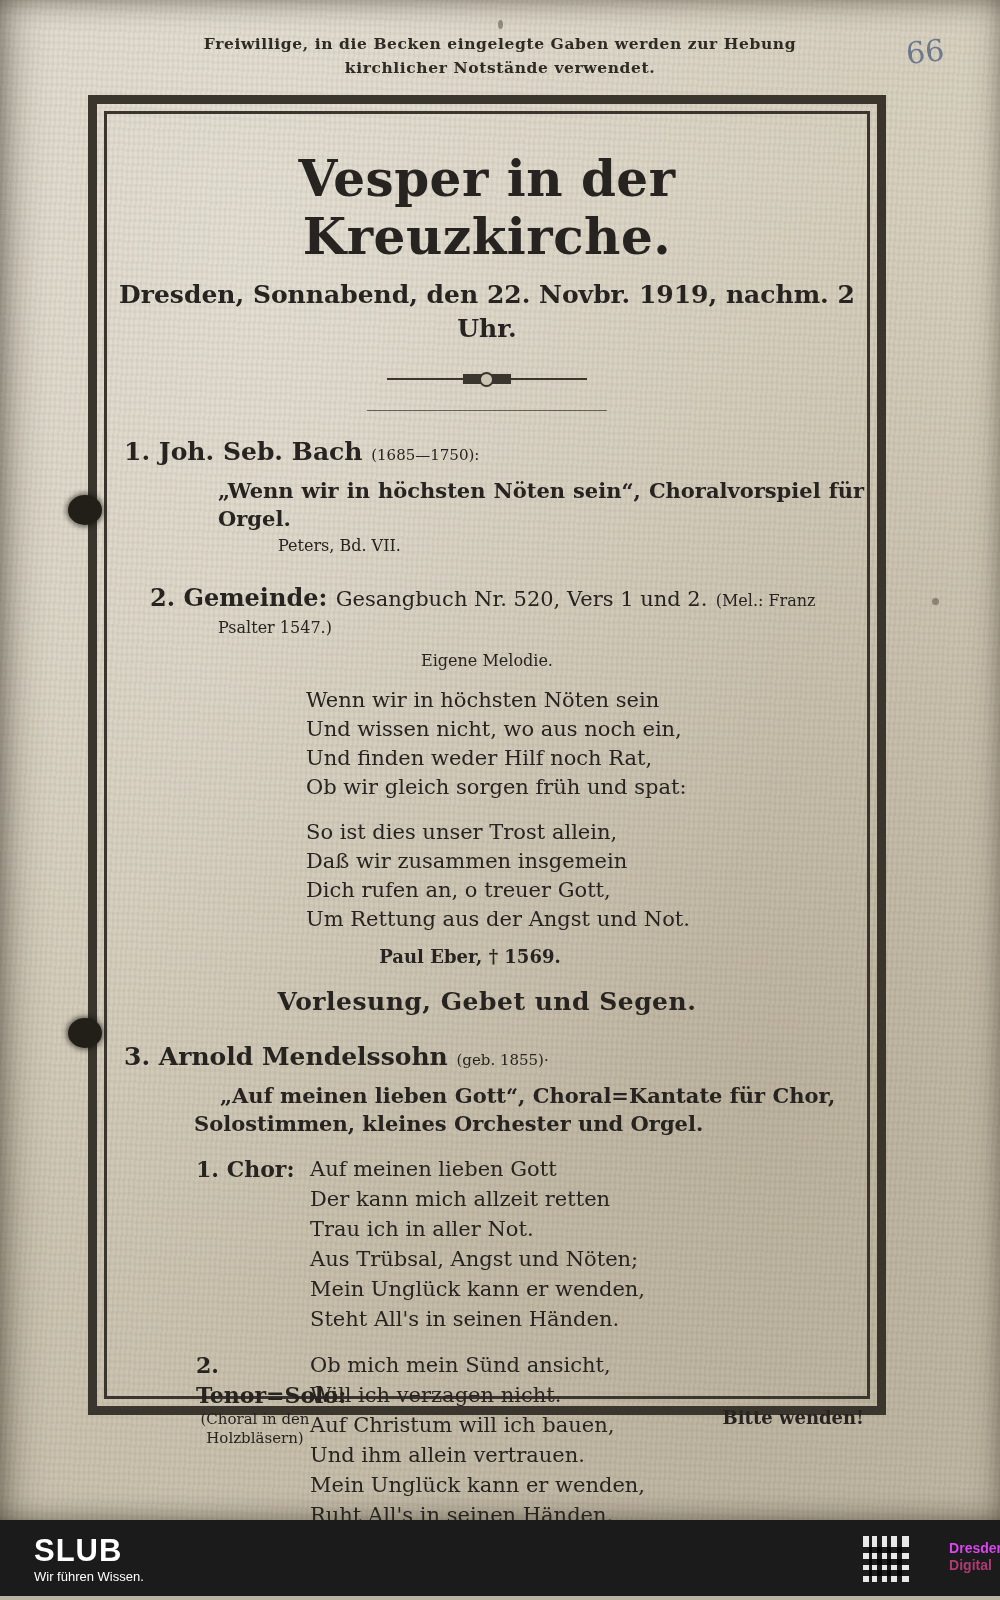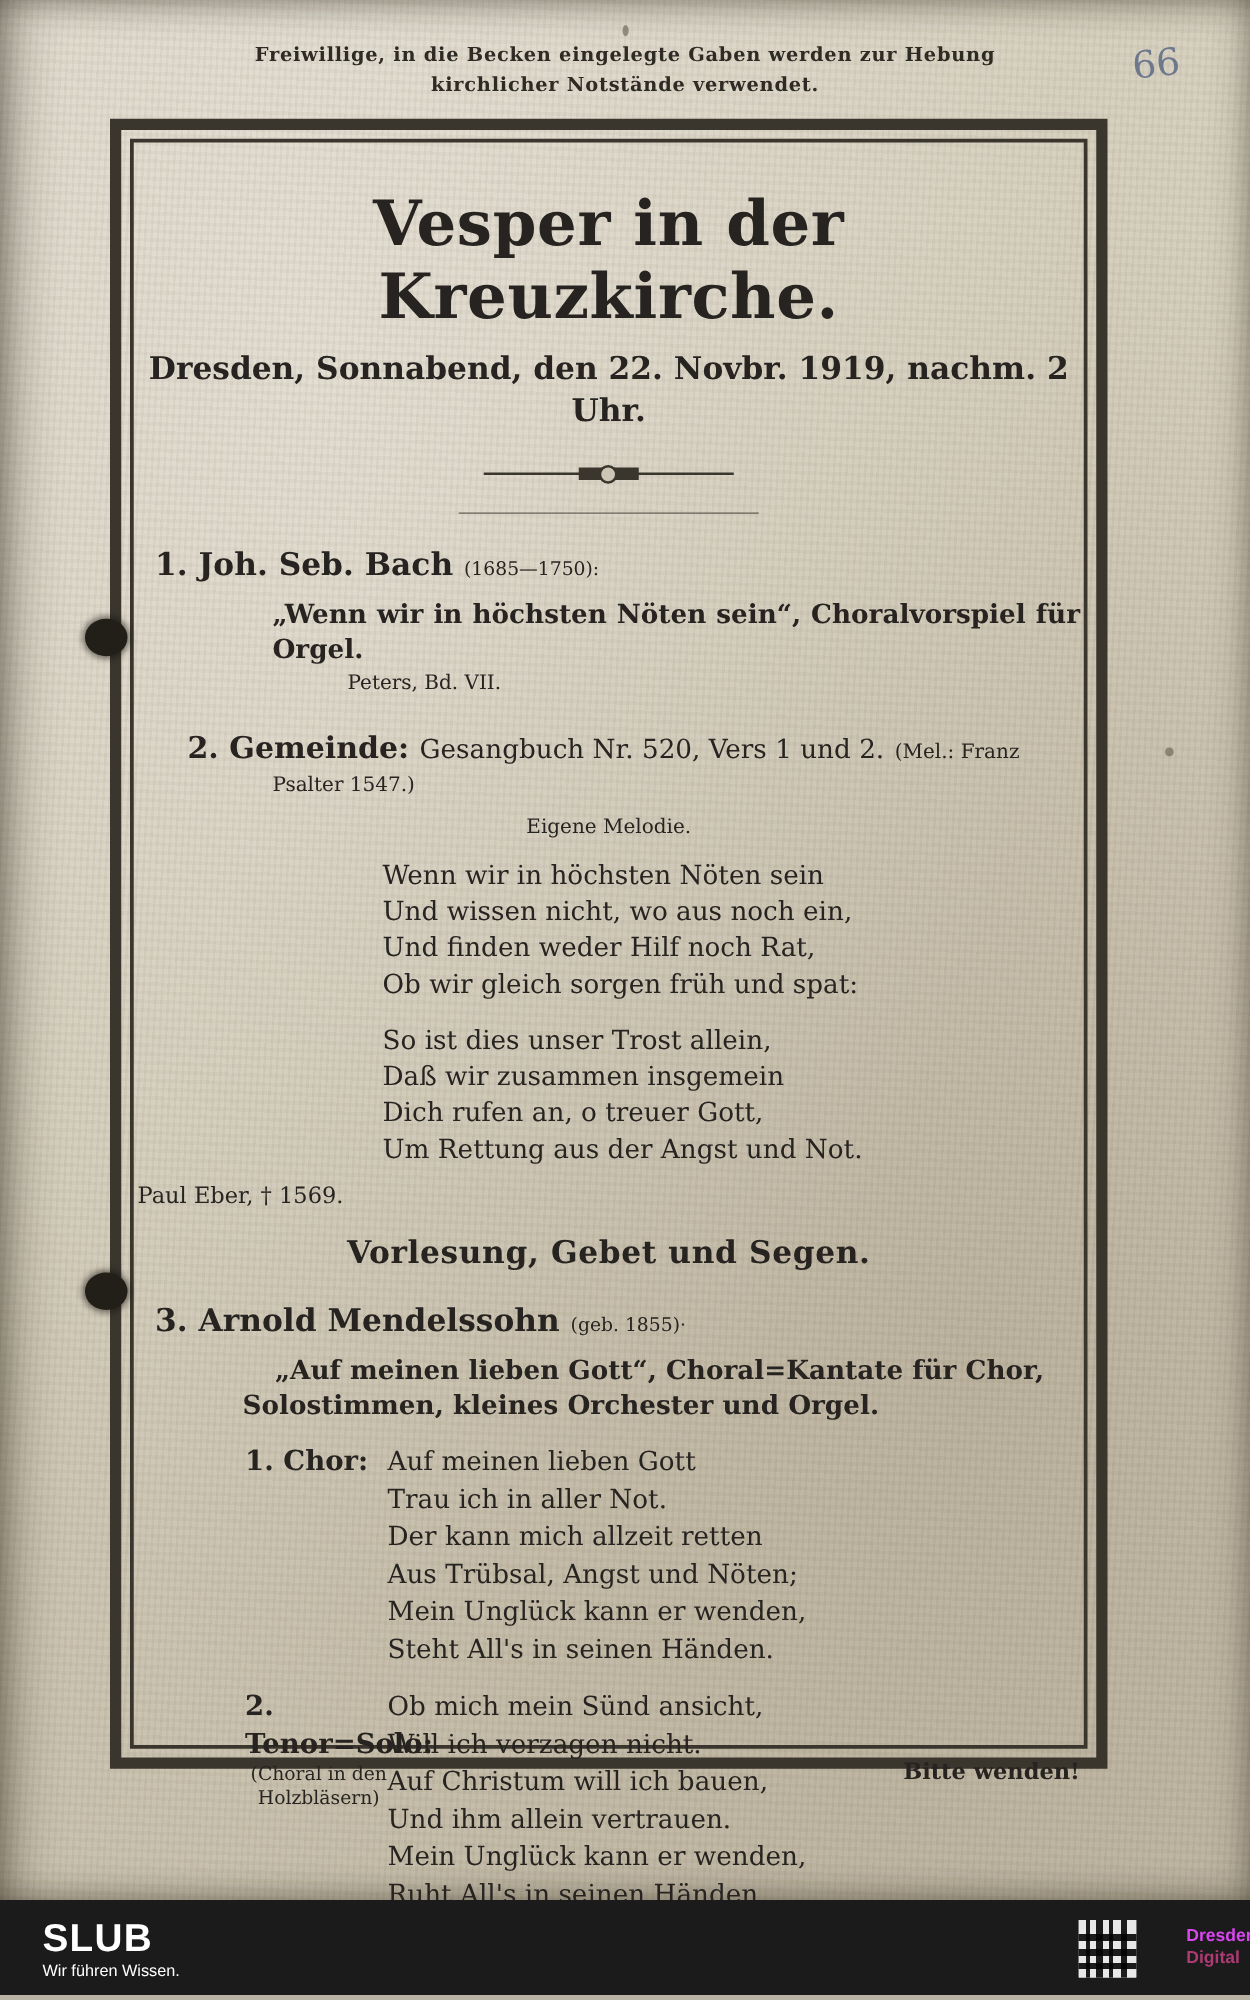--- a/index.html
+++ b/index.html
@@ -234,25 +234,26 @@
 
   .verse {
     font-family: "DejaVu Serif", serif;
     font-size: 21px;
     line-height: 29px;
     padding-left: 196px;
     margin-top: 16px;
   }
   .verse .ln { white-space: pre; }
   .attrib {
-    text-align: left;
+    text-align: center;
     font-family: "DejaVu Serif", serif;
     font-size: 18px;
     padding-right: 34px;
     margin-top: 12px;
+    font-weight: bold;
   }
 
   .rubric {
     text-align: center;
     font-family: "DejaVu Serif", serif;
     font-weight: bold;
     font-size: 25px;
     letter-spacing: 0.5px;
     margin-top: 20px;
   }
@@ -431,22 +432,22 @@
       </div>
       <div class="work b" style="padding-left:110px;">„Auf meinen lieben Gott“, Choral=Kantate für Chor,</div>
       <div class="work b" style="padding-left:84px; margin-top:0;">Solostimmen, kleines Orchester und Orgel.</div>
 
       <div class="mv-block">
         <div class="mv-label">
           <span>1. Chor:</span>
         </div>
         <div class="mv-text">
           <span class="ln">Auf meinen lieben Gott</span>
+          <span class="ln">Der kann mich allzeit retten</span>
           <span class="ln">Trau ich in aller Not.</span>
-          <span class="ln">Der kann mich allzeit retten</span>
           <span class="ln">Aus Trübsal, Angst und Nöten;</span>
           <span class="ln">Mein Unglück kann er wenden,</span>
           <span class="ln">Steht All's in seinen Händen.</span>
         </div>
       </div>
 
       <div class="mv-block">
         <div class="mv-label">
           <span>2. Tenor=Solo:</span>
           <span class="mv-sub">(Choral in den Holzbläsern)</span>

